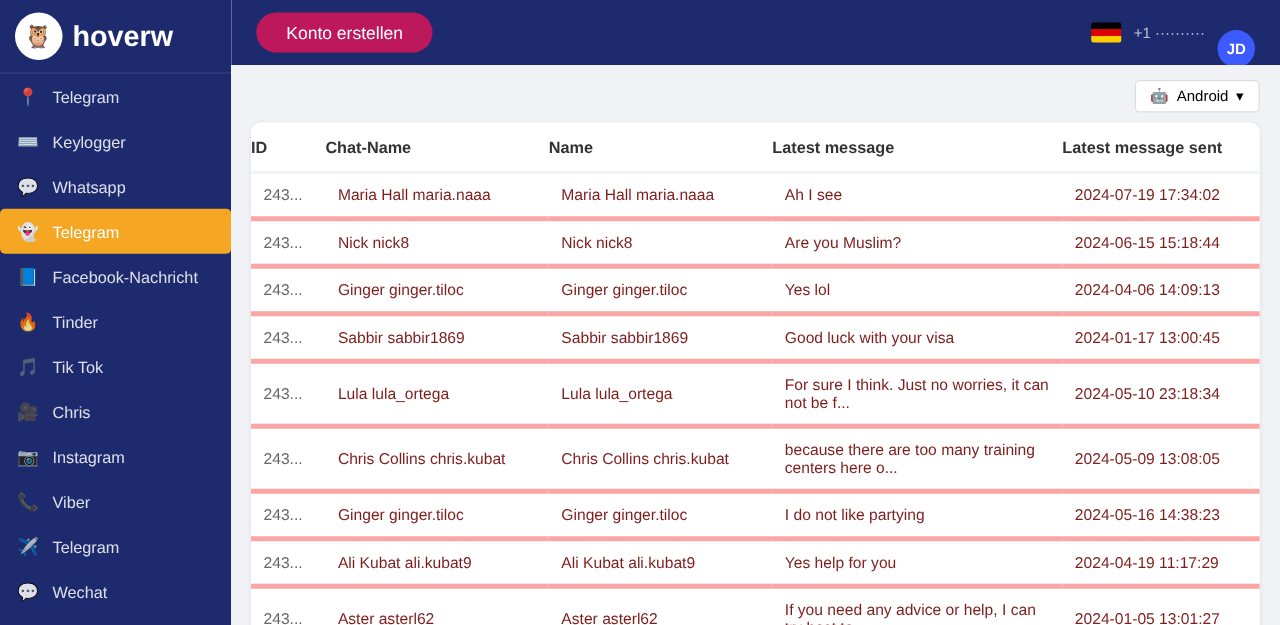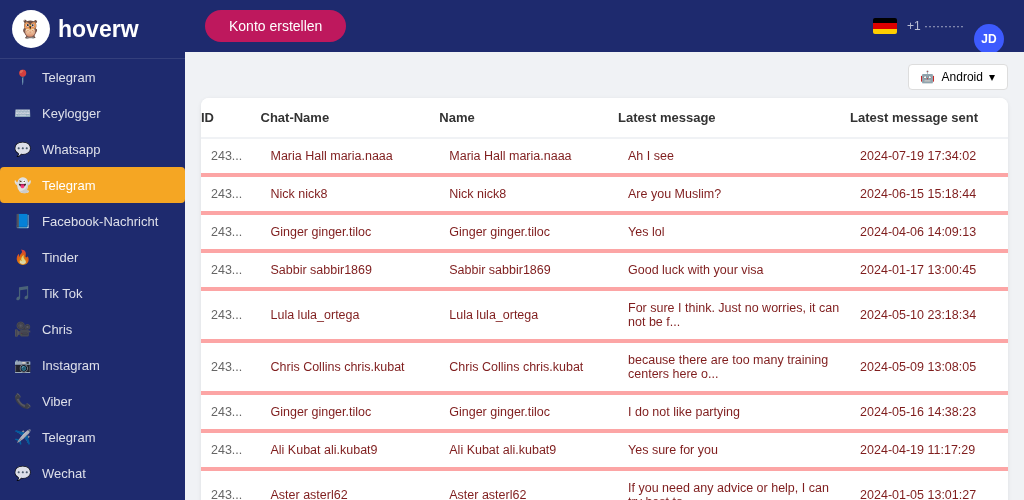--- a/index.html
+++ b/index.html
@@ -329,21 +329,21 @@
       <td class="td-id">243...</td>
       <td>Ginger ginger.tiloc</td>
       <td>Ginger ginger.tiloc</td>
       <td class="td-message">I do not like partying</td>
       <td>2024-05-16 14:38:23</td>
     </tr>
             <tr>
       <td class="td-id">243...</td>
       <td>Ali Kubat ali.kubat9</td>
       <td>Ali Kubat ali.kubat9</td>
-      <td class="td-message">Yes sure for you</td>
+      <td class="td-message">Yes help for you</td>
       <td>2024-04-19 11:17:29</td>
     </tr>
             <tr>
       <td class="td-id">243...</td>
       <td>Aster asterl62</td>
       <td>Aster asterl62</td>
       <td class="td-message">If you need any advice or help, I can try best to ...</td>
       <td>2024-01-05 13:01:27</td>
     </tr>
           </tbody>

